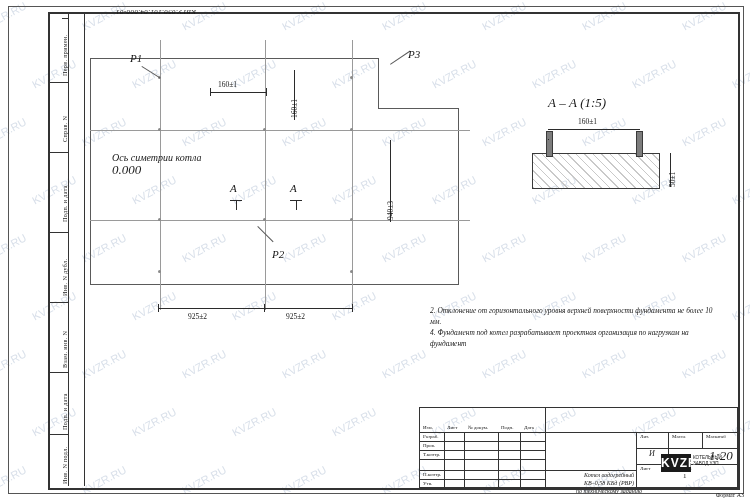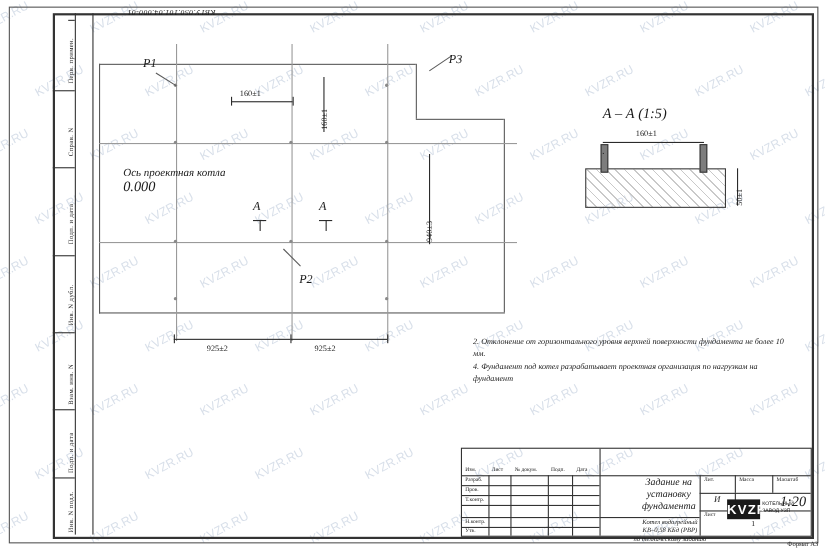--- a/index.html
+++ b/index.html
@@ -196,21 +196,21 @@
     <span class="lbl" style="left:182px;top:218px;">Р2</span>
 
     <span class="lbl" style="left:140px;top:152px;">А</span>
     <div class="dline" style="left:140px;top:170px;width:12px;height:1px;"></div>
     <div class="dline" style="left:146px;top:170px;width:1px;height:10px;"></div>
     <span class="lbl" style="left:200px;top:152px;">А</span>
     <div class="dline" style="left:200px;top:170px;width:12px;height:1px;"></div>
     <div class="dline" style="left:206px;top:170px;width:1px;height:10px;"></div>
 
     <span class="title-main" style="left:22px;top:92px;margin-top:40px;">0.000</span>
-    <span class="sub" style="left:22px;top:122px;">Ось проектная котла</span>
+    <span class="sub" style="left:22px;top:122px;">Ось симетрии котла</span>
 
     <div class="dline" style="left:120px;top:62px;width:56px;height:1px;"></div>
     <span class="dimtxt" style="left:128px;top:50px;">160±1</span>
     <div class="dline" style="left:120px;top:58px;width:1px;height:8px;"></div>
     <div class="dline" style="left:176px;top:58px;width:1px;height:8px;"></div>
 
     <div class="dline" style="left:204px;top:40px;width:1px;height:50px;"></div>
     <span class="vdim" style="left:200px;top:88px;">160±1</span>
 
     <div class="dline" style="left:300px;top:110px;width:1px;height:82px;"></div>
@@ -275,21 +275,20 @@
     <span class="scell" style="left:80px;top:16px;">Подп.</span>
     <span class="scell" style="left:103px;top:16px;">Дата</span>
 
     <span class="scell" style="left:2px;top:25px;">Разраб.</span>
     <span class="scell" style="left:2px;top:34px;">Пров.</span>
     <span class="scell" style="left:2px;top:43px;">Т.контр.</span>
     <span class="scell" style="left:2px;top:63px;">Н.контр.</span>
     <span class="scell" style="left:2px;top:72px;">Утв.</span>
 
 
-    <span class="tname" style="left:128px;top:25px;"><span>Задание на</span><br><span>установку</span><br><span>фундамента</span></span>
     <span class="tname2" style="left:124px;top:63px;"><span>Котел водогрейный</span><br><span>КВ–0,58 КБд (РВР)</span><br><span>по техническому заданию</span></span>
 
     <span class="scell" style="left:219px;top:25px;">Лит.</span>
     <span class="scell" style="left:251px;top:25px;">Масса</span>
     <span class="scell" style="left:285px;top:25px;">Масштаб</span>
     <span class="scell" style="left:228px;top:42px;font-size:8px;font-style:italic;">И</span>
     <span class="scell" style="left:255px;top:44px;font-size:6px;"></span>
     <span class="scell" style="left:288px;top:44px;font-size:13px;font-style:italic;">1:20</span>
     <span class="scell" style="left:219px;top:57px;">Лист</span>
     <span class="scell" style="left:255px;top:57px;">Листов</span>

